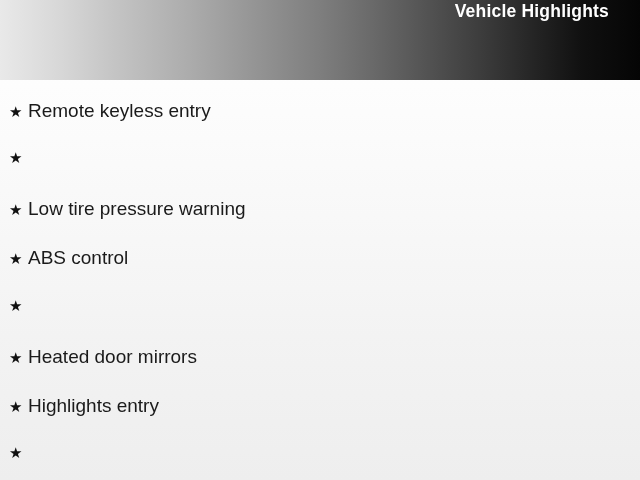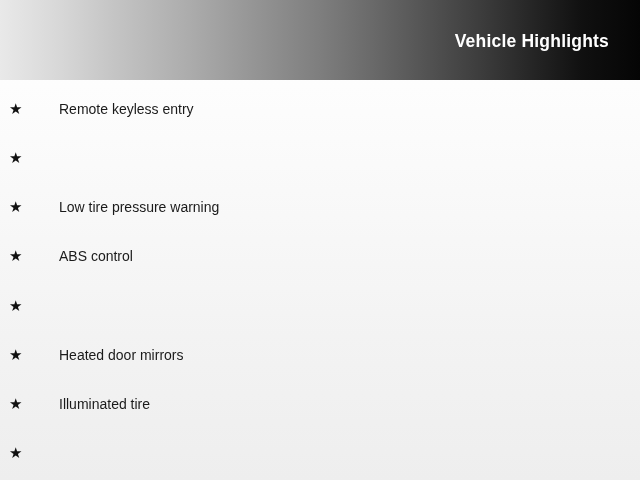--- a/index.html
+++ b/index.html
@@ -21,21 +21,21 @@
     box-sizing: border-box;
   }
   .header-bar {
     position: absolute;
     top: 0;
     left: 0;
     width: 640px;
     height: 80px;
     background: linear-gradient(to right, #e9e9e9 0%, #d6d6d6 10%, #c4c4c4 18%, #ababab 30%, #949494 40%, #7e7e7e 50%, #6a6a6a 58%, #525252 67%, #3a3a3a 76%, #232323 84%, #101010 91%, #050505 100%);
     display: flex;
-    align-items: center;
+    align-items: flex-start;
     justify-content: flex-end;
     box-sizing: border-box;
     padding-right: 31px;
   }
   .header-title {
     color: #ffffff;
     font-size: 17.5px;
     font-weight: bold;
     letter-spacing: 0.2px;
     line-height: 1;
@@ -64,25 +64,24 @@
   }
   .bullet-star {
     flex: 0 0 auto;
     width: 19px;
     font-size: 15px;
     line-height: 1;
     color: #111111;
     text-align: left;
   }
   .feature-text {
-    font-size: 14px;
+    font-size: 19px;
     line-height: 1;
     color: #1a1a1a;
     white-space: nowrap;
-    margin-left: 31px;
   }
 </style>
 </head>
 <body>
 
 <div class="slide">
 
   <div class="header-bar">
     <div class="header-title">Vehicle Highlights</div>
   </div>
@@ -112,21 +111,21 @@
       <span class="bullet-star">★</span>
     </li>
 
     <li class="feature-item">
       <span class="bullet-star">★</span>
       <span class="feature-text">Heated door mirrors</span>
     </li>
 
     <li class="feature-item">
       <span class="bullet-star">★</span>
-      <span class="feature-text">Illuminated tire</span>
+      <span class="feature-text">Highlights entry</span>
     </li>
 
     <li class="feature-item">
       <span class="bullet-star">★</span>
     </li>
 
   </ul>
 
 </div>
 

